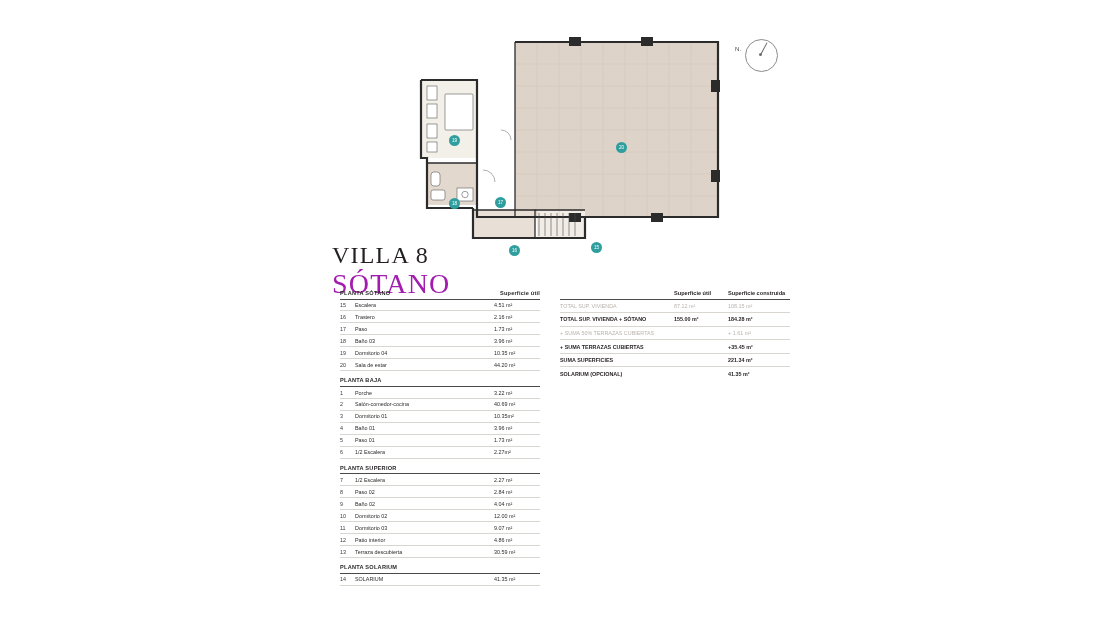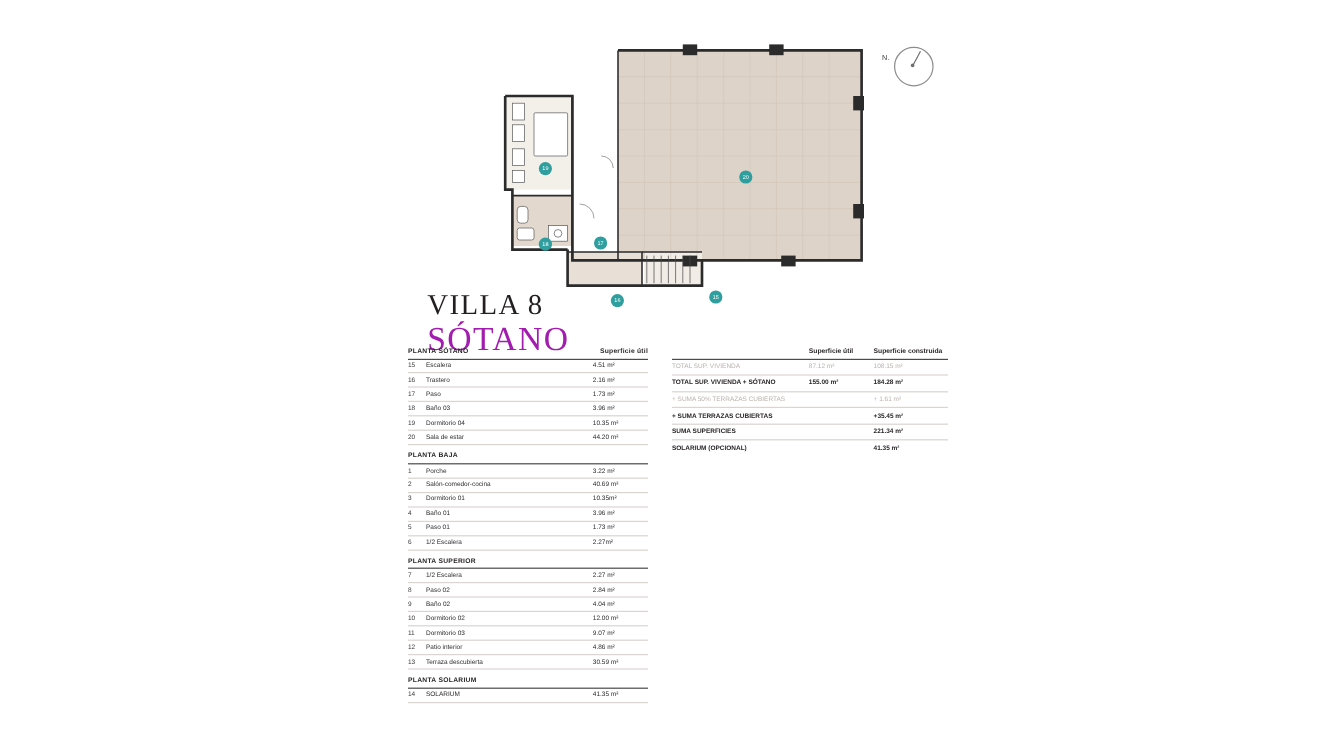--- a/index.html
+++ b/index.html
@@ -65,21 +65,21 @@
     top: 17px;
     width: 3px;
     height: 3px;
     border-radius: 50%;
     background: #6d6d6d;
   }
 
   
   #title-block {
     position: absolute;
-    left: 356px;
+    left: 332px;
     top: 243px;
     width: 260px;
   }
   #title-block .t1 {
     font-family: "Liberation Serif", serif;
     font-size: 24px;
     letter-spacing: 1.2px;
     color: #231f20;
     line-height: 1.08;
   }

